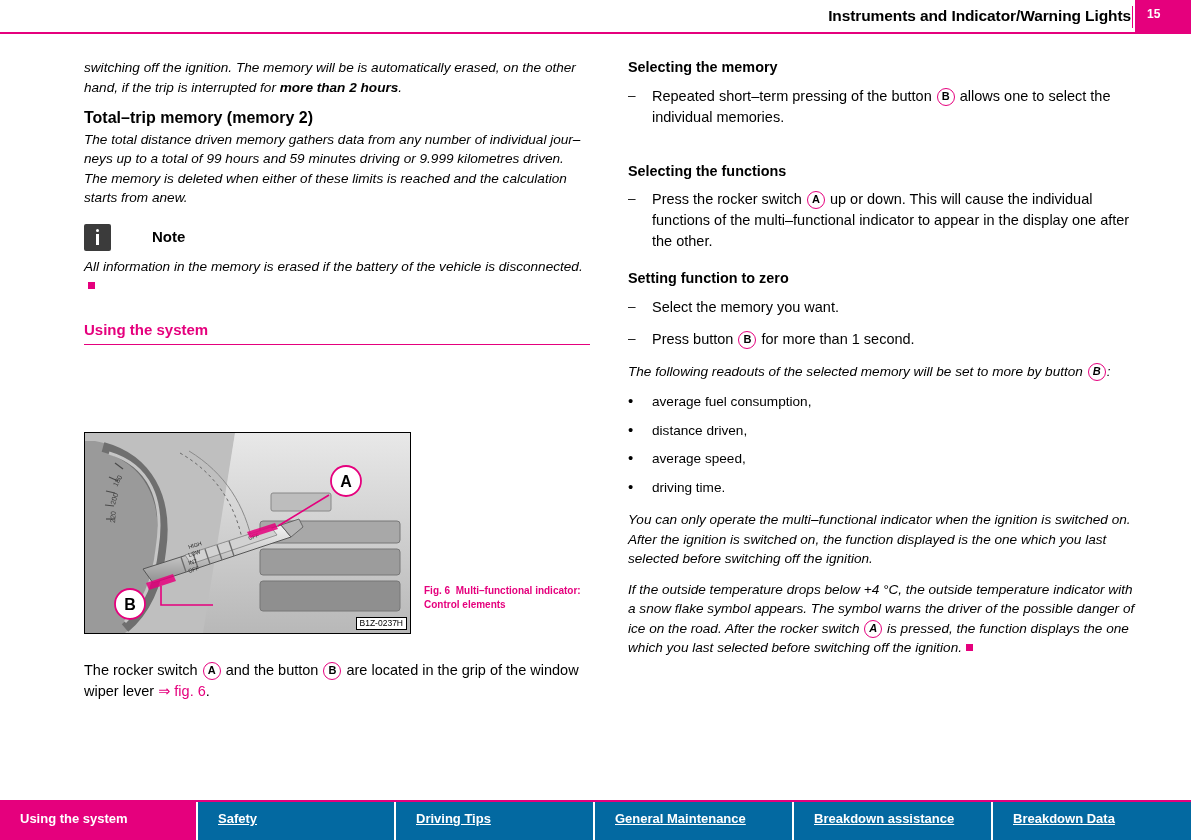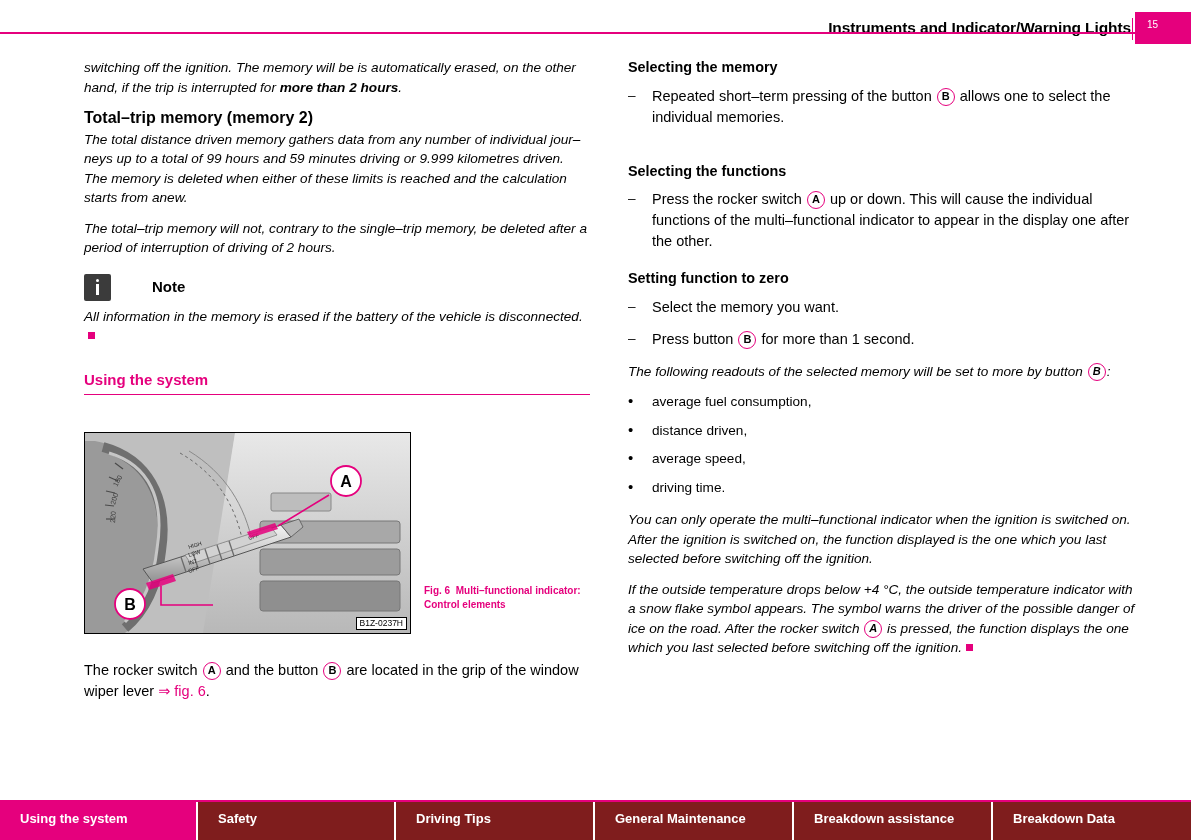--- a/index.html
+++ b/index.html
@@ -6,38 +6,38 @@
   body{
     width:1191px;height:840px;
     background:#ffffff;
     font-family:"Liberation Sans", sans-serif;
     color:#000;
     position:relative;
     overflow:hidden;
   }
   
   .header{
-    position:absolute;left:0;top:12px;width:1191px;height:48px;
+    position:absolute;left:0;top:0;width:1191px;height:48px;
   }
   .header-title{
     position:absolute;right:60px;top:7px;
     font-size:15.5px;font-weight:bold;letter-spacing:-0.1px;
     color:#000;
     text-align:right;
     white-space:nowrap;
   }
   .header-divider{
     position:absolute;right:58px;top:6px;width:1px;height:22px;background:#e5007d;
   }
   .header-pagebox{
     position:absolute;right:0;top:0;width:56px;height:32px;background:#e5007d;
   }
   .header-pagenum{
     position:absolute;left:12px;top:7px;
-    color:#fff;font-size:10px;font-weight:normal;
+    color:#fff;font-size:12px;font-weight:bold;
   }
   .header-rule{
     position:absolute;left:0;top:32px;width:1191px;height:2px;background:#e5007d;
   }
   
   .col{
     position:absolute;top:58px;width:506px;
     font-size:13.6px;line-height:19.5px;
   }
   .col-left{left:84px;width:506px;}
@@ -120,21 +120,21 @@
   }
   .footer-rule{position:absolute;left:0;top:0;width:1191px;height:2px;background:#e5007d;}
   .footer-tabs{position:absolute;left:0;top:2px;height:38px;width:1191px;display:flex;}
   .ftab{
     position:relative;
     font-size:13px;font-weight:bold;color:#fff;
     padding:9px 0 0 20px;
     box-sizing:border-box;
   }
   .ftab.active{background:#e5007d;}
-  .ftab.inactive{background:#7f1d1d;}
+  .ftab.inactive{background:#0369a1;text-decoration:underline;}
   .ftab .sep{
     position:absolute;right:0;top:0;width:2px;height:38px;background:#fff;
   }
 </style>
 </head>
 <body>
 
 <div class="header">
   <div class="header-title">Instruments and Indicator/Warning Lights</div>
   <div class="header-divider"></div>
@@ -143,21 +143,20 @@
   </div>
 </div>
 <div class="header-rule"></div>
 
 <div class="col col-left">
 
   <p><span>switching off the ignition. The memory will be is automatically erased, on the other hand, if the trip is interrupted for </span><b>more than 2 hours</b><span>.</span></p>
 
   <div class="sub-head">Total–trip memory (memory 2)</div>
   <p>The total distance driven memory gathers data from any number of individual jour–neys up to a total of 99 hours and 59 minutes driving or 9.999 kilometres driven. The memory is deleted when either of these limits is reached and the calculation starts from anew.</p>
-  <p>The total–trip memory will not, contrary to the single–trip memory, be deleted after a period of interruption of driving of 2 hours.</p>
 
   <div class="note-wrap">
     <div class="note-row">
       <span class="note-icon">
         <span class="dot"></span>
           <span class="stem"></span>
       </span>
       <span class="note-label">Note</span>
     </div>
     <p style="margin-top:6px;"><span>All information in the memory is erased if the battery of the vehicle is disconnected.</span><span class="sq"></span></p>

